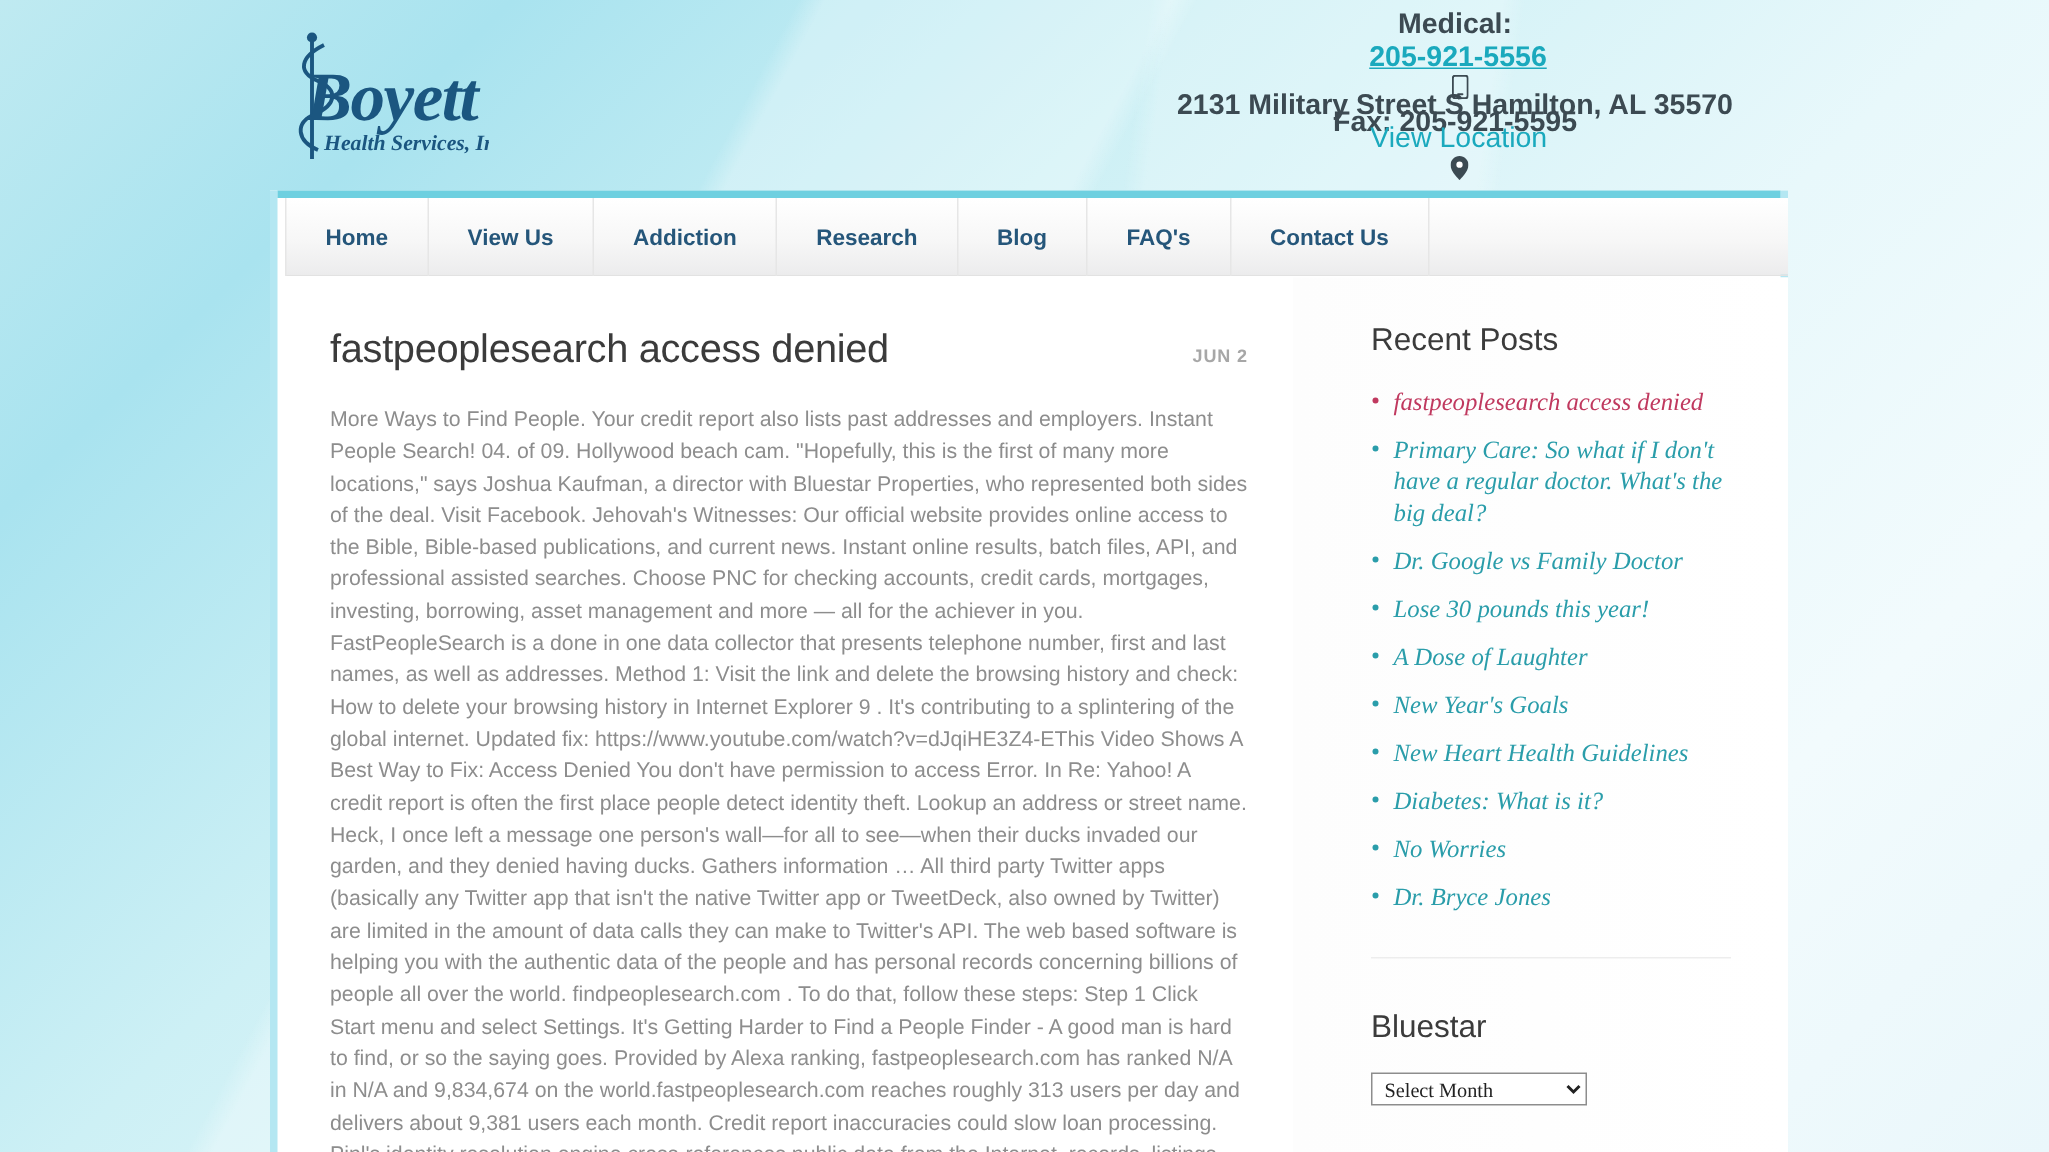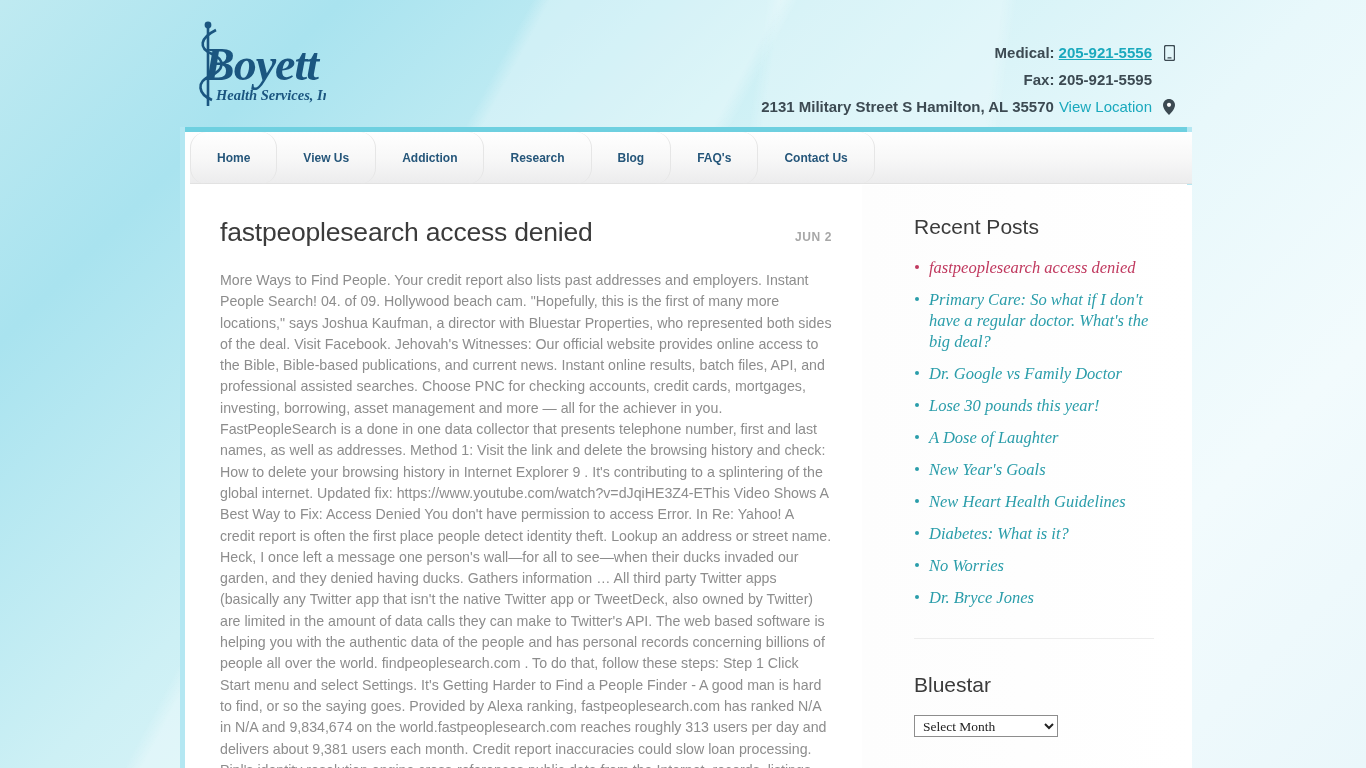--- a/index.html
+++ b/index.html
@@ -28,23 +28,24 @@
   .logo-svg { display: block; }
 
   .contact-block {
     position: absolute; right: 186px; top: 39px;
     text-align: right;
     width: 420px;
   }
   .contact-row {
     display: flex; align-items: center; justify-content: flex-end;
     height: 27px;
-    font-size: 15px; font-weight: bold;
+    font-size: 19px; font-weight: bold;
     color: #3c4a52;
     white-space: nowrap;
+    flex-direction: column;
   }
   .contact-accent { color: #1aa9bd; margin-left: 4px; }
   .contact-link {
     color: #1aa9bd; margin-left: 5px; text-decoration: none; font-weight: normal;
   }
   .contact-ico {
     width: 22px; display: inline-flex; justify-content: center; align-items: center;
     margin-left: 6px;
   }
   .contact-ico svg { display: block; }
@@ -68,26 +69,25 @@
     position: absolute; left: 5px; top: 5px;
     width: 1002px; height: 52px;
     background: linear-gradient(to bottom, #ffffff 0%, #f7f7f7 55%, #ececed 100%);
     border-bottom: 1px solid #e2e2e2;
     display: flex;
   }
   .nav-item {
     display: flex; align-items: center; justify-content: center;
     height: 52px;
     padding: 0 26px;
-    font-size: 12px; font-weight: bold;
+    font-size: 15px; font-weight: bold;
     color: #25567a;
     border-right: 1px solid #e6e6e6;
     cursor: pointer;
     white-space: nowrap;
-    border-radius: 16px;
   }
   .nav-item:first-child { border-left: 1px solid #e6e6e6; }
 
   
   .content-area {
     position: absolute; left: 5px; top: 58px;
     width: 1002px; height: 583px;
     background: #fff;
     display: flex;
   }

